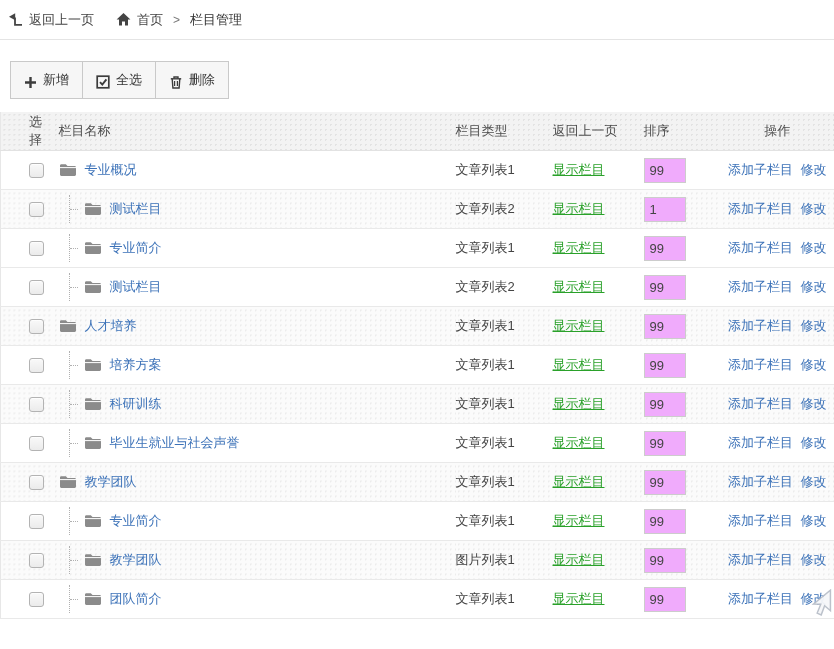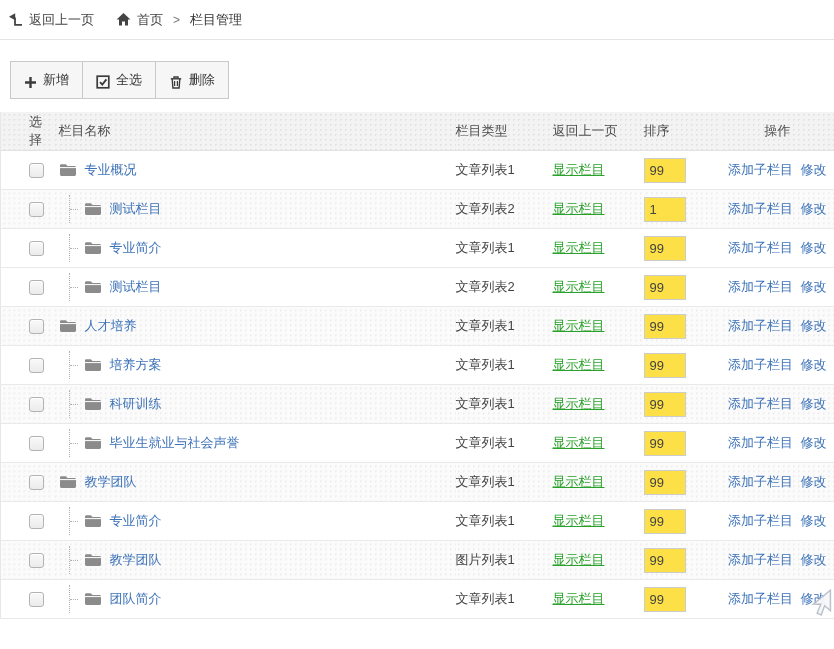--- a/index.html
+++ b/index.html
@@ -74,21 +74,21 @@
     border-left:1px dotted #b0b0b0;
   }
   .tree-connector::after{
     content:"";position:absolute;left:0;top:14px;width:8px;border-top:1px dotted #b0b0b0;
   }
   .folder{margin:0 8px 0 0;flex:0 0 auto;}
   tr[data-level="1"] .folder{margin-left:3px;}
   .name-link{color:#3c72b8;font-size:13px;}
   .status-link{color:#2aa12a;text-decoration:underline;font-size:13px;}
   .sort-input{
-    width:35px;height:23px;border:1px solid #ccc;background:#fde047;
+    width:35px;height:23px;border:1px solid #ccc;background:#f0abfc;
     padding:0 0 0 5px;font-size:13px;color:#444;font-family:inherit;
   }
   td.c-ops{text-align:center;}
   .op-link{color:#3c72b8;font-size:13px;}
   .op-link + .op-link{margin-left:4px;}
 
   .cursor-ghost{position:absolute;left:811px;top:589px;opacity:.95;pointer-events:none;}
 </style>
 </head>
 <body>

